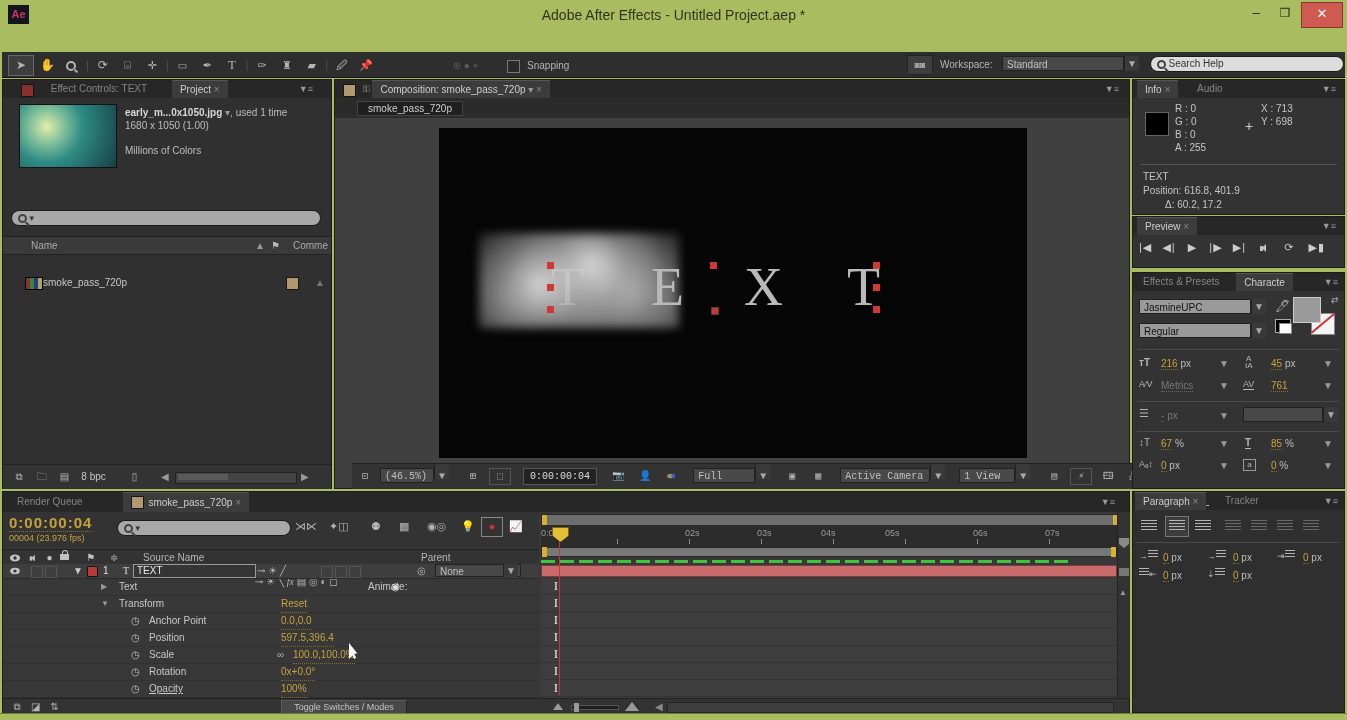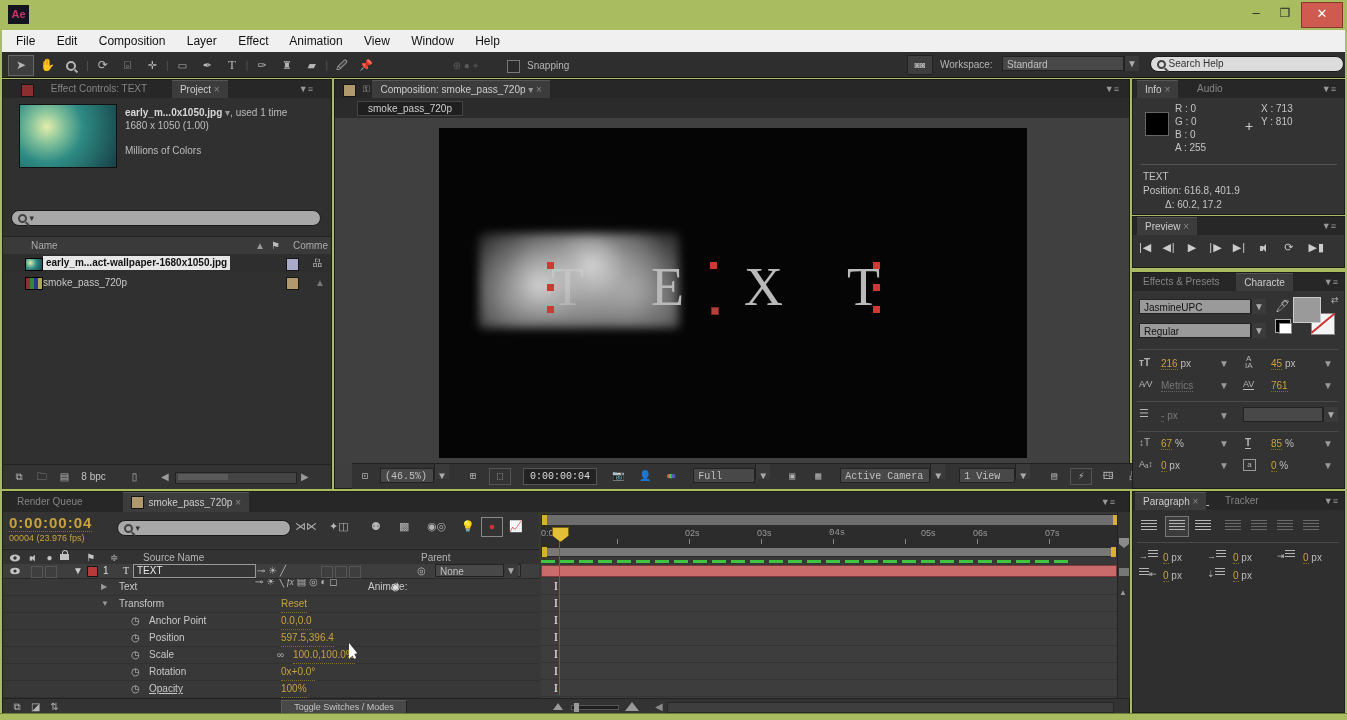--- a/index.html
+++ b/index.html
@@ -37,36 +37,26 @@
   .thumbteal{background:radial-gradient(circle at 28% 35%,#e3edaa 0,#7fbf9a 22%,#2e8b84 45%,#173f46 100%);}
   .cursor{position:absolute;width:11px;height:16px;background:#fff;clip-path:polygon(0 0,0 100%,30% 78%,50% 100%,65% 92%,48% 68%,75% 64%);filter:drop-shadow(1px 1px 0 #000);z-index:50;}
 </style>
 </head>
 <body>
 
 <div class="app">
 
   <div class="abs" style="left:0;top:0;width:1347px;height:30px;background:#a9bc5f;">
     <div class="abs" style="left:8px;top:5px;width:21px;height:19px;background:#14141e;color:#c36;font-weight:bold;font-size:11px;text-align:center;line-height:19px;">Ae</div>
+    <div class="abs" style="left:0;top:7px;width:1347px;text-align:center;color:#33331f;font-size:14px;">Adobe After Effects - Untitled Project.aep *</div>
     <div class="abs" style="left:1243px;top:4px;width:26px;height:20px;color:#222;text-align:center;font-size:13px;line-height:18px;">–</div>
     <div class="abs" style="left:1272px;top:4px;width:26px;height:20px;color:#222;text-align:center;font-size:12px;line-height:19px;">❐</div>
     <div class="abs" style="left:1301px;top:2px;width:40px;height:24px;background:#cf5a50;border:1px solid #8a3630;color:#fff;text-align:center;font-size:13px;line-height:22px;">✕</div>
   </div>
 
-  <div class="abs" style="left:2px;top:30px;width:1343px;height:22px;background:#f0f0f0;color:#111;font-size:12px;line-height:22px;">
-    <span style="margin-left:14px;margin-right:18px;">File</span>
-    <span style="margin-right:18px;">Edit</span>
-    <span style="margin-right:18px;">Composition</span>
-    <span style="margin-right:18px;">Layer</span>
-    <span style="margin-right:18px;">Effect</span>
-    <span style="margin-right:18px;">Animation</span>
-    <span style="margin-right:18px;">View</span>
-    <span style="margin-right:18px;">Window</span>
-    <span>Help</span>
-  </div>
 
   <div class="abs" style="left:2px;top:52px;width:1343px;height:25px;background:#2e2e2e;border-bottom:1px solid #161616;line-height:25px;">
     <span class="ic" style="width:24px;font-size:12px;border:1px solid #666;background:#3e3e3e;height:19px;line-height:19px;margin:2px 0 0 6px;">➤</span>
     <span class="ic" style="width:22px;font-size:12px;">✋</span>
     <span class="ic" style="width:22px;"><span class="mag" style="border-color:#b5b5b5;"></span><span style="position:relative;left:-2px;top:3px;display:inline-block;width:4px;height:2px;background:#b5b5b5;transform:rotate(45deg);"></span></span>
     <span style="color:#555;">|</span>
     <span class="ic" style="width:22px;font-size:12px;">⟳</span>
     <span class="ic" style="width:22px;font-size:11px;">⌻</span>
     <span class="ic" style="width:22px;font-size:11px;">✛</span>
     <span style="color:#555;">|</span>
@@ -109,26 +99,20 @@
 
     <div class="searchbox" style="position:absolute;left:8px;top:130px;width:296px;"><span class="mag" style="width:5px;height:5px;"></span> <span style="color:#333;">▾</span></div>
 
     <div class="abs" style="left:0;top:156px;width:328px;height:17px;background:#3a3a3a;border-top:1px solid #222;border-bottom:1px solid #222;line-height:17px;">
       <span style="margin-left:28px;color:#aaa;">Name</span>
       <span style="position:absolute;left:252px;color:#999;">▲</span>
       <span style="position:absolute;left:268px;color:#bbb;">⚑</span>
       <span style="position:absolute;left:290px;color:#aaa;">Comme</span>
     </div>
 
-    <div class="abs" style="left:0;top:174px;width:328px;height:19px;background:#2e2e2e;line-height:19px;">
-      <span class="abs thumbteal" style="left:22px;top:4px;width:16px;height:11px;border:1px solid #000;"></span>
-      <span class="abs" style="left:40px;top:2px;background:#e6e6e6;color:#111;padding:0 3px;height:14px;line-height:14px;font-weight:bold;">early_m...act-wallpaper-1680x1050.jpg</span>
-      <span class="chip" style="position:absolute;left:283px;top:4px;background:#a9a9c9;"></span>
-      <span class="ic" style="position:absolute;left:310px;top:0;color:#ccc;font-size:9px;">品</span>
-    </div>
     <div class="abs" style="left:0;top:193px;width:328px;height:19px;line-height:19px;">
       <span class="abs" style="left:22px;top:4px;width:16px;height:11px;background:linear-gradient(90deg,#833 25%,#383 25% 50%,#338 50% 75%,#aa5 75%);border:1px solid #000;"></span>
       <span class="abs" style="left:40px;top:0;color:#c8c8c8;">smoke_pass_720p</span>
       <span class="chip" style="position:absolute;left:283px;top:4px;background:#b1996e;"></span>
       <span class="ic" style="position:absolute;left:312px;top:0;color:#777;">▲</span>
     </div>
 
     <div class="abs" style="left:0;top:384px;width:328px;height:24px;background:#333;border-top:1px solid #222;line-height:24px;">
       <span class="ic" style="width:20px;margin-left:6px;">⧉</span>
       <span class="ic" style="width:20px;">🗀</span>
@@ -213,21 +197,21 @@
     <div class="abs" style="left:12px;top:32px;width:22px;height:22px;background:#000;border:1px solid #666;"></div>
     <div class="abs" style="left:42px;top:22px;line-height:13px;color:#c5c5c5;">
       <div>R : 0</div>
       <div>G : 0</div>
       <div>B : 0</div>
       <div>A : 255</div>
     </div>
     <div class="abs" style="left:112px;top:38px;color:#ccc;font-size:14px;">+</div>
     <div class="abs" style="left:128px;top:22px;line-height:13px;color:#c5c5c5;">
       <div>X : 713</div>
-      <div>Y : 810</div>
+      <div>Y : 698</div>
     </div>
     <div class="abs" style="left:8px;top:84px;width:196px;border-top:1px solid #555;"></div>
     <div class="abs" style="left:10px;top:90px;line-height:14px;color:#c5c5c5;">
       <div>TEXT</div>
       <div>Position: 616.8, 401.9</div>
       <div style="margin-left:22px;">Δ: 60.2, 17.2</div>
     </div>
   </div>
 
   <div class="panel" style="left:1132px;top:216px;width:213px;height:52px;">
@@ -361,22 +345,22 @@
 
     <div class="abs" style="left:538px;top:22px;width:576px;height:11px;background:#6e6e6e;border:1px solid #2a2a2a;">
       <span class="wacap" style="left:0;top:0;"></span>
         <span class="wacap" style="right:0;top:0;"></span>
     </div>
     <div class="abs" style="left:538px;top:33px;width:576px;height:22px;background:#2c2c2c;border-bottom:1px solid #1e1e1e;color:#9a9a9a;font-size:9px;">
       <span style="position:absolute;left:0px;top:3px;">0:00</span>
       <span style="position:absolute;left:72px;top:3px;margin-top:35px;">01s</span>
       <span style="position:absolute;left:144px;top:3px;">02s</span>
       <span style="position:absolute;left:216px;top:3px;">03s</span>
-      <span style="position:absolute;left:288px;top:3px;font-family:Liberation Mono, monospace;">04s</span>
-      <span style="position:absolute;left:380px;top:3px;">05s</span>
+      <span style="position:absolute;left:280px;top:3px;">04s</span>
+      <span style="position:absolute;left:344px;top:3px;">05s</span>
       <span style="position:absolute;left:432px;top:3px;">06s</span>
       <span style="position:absolute;left:504px;top:3px;">07s</span>
       <span style="position:absolute;left:76px;top:14px;width:1px;height:5px;background:#888;"></span>
       <span style="position:absolute;left:148px;top:14px;width:1px;height:5px;background:#888;"></span>
       <span style="position:absolute;left:220px;top:14px;width:1px;height:5px;background:#888;"></span>
       <span style="position:absolute;left:292px;top:14px;width:1px;height:5px;background:#888;"></span>
       <span style="position:absolute;left:364px;top:14px;width:1px;height:5px;background:#888;"></span>
       <span style="position:absolute;left:436px;top:14px;width:1px;height:5px;background:#888;"></span>
       <span style="position:absolute;left:508px;top:14px;width:1px;height:5px;background:#888;"></span>
     </div>

